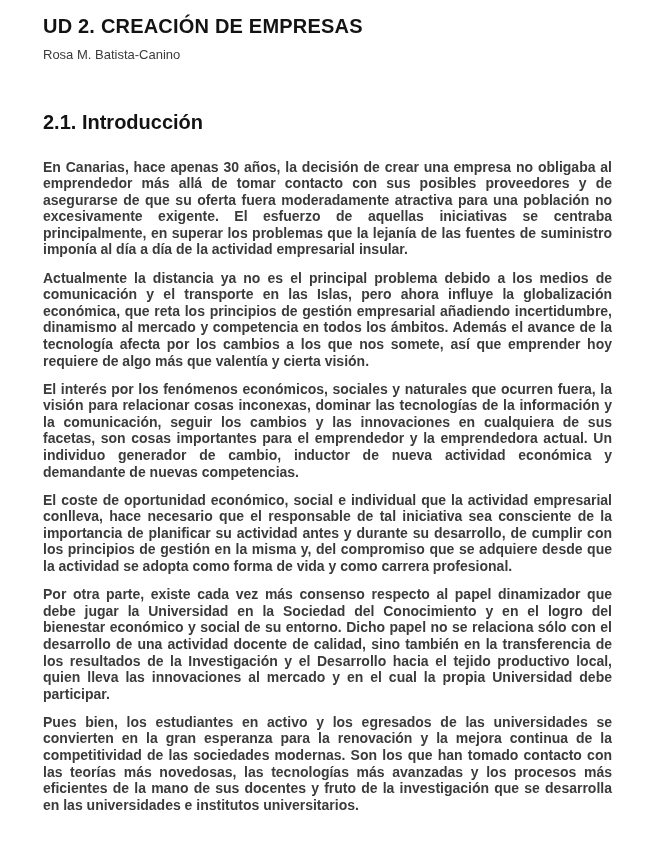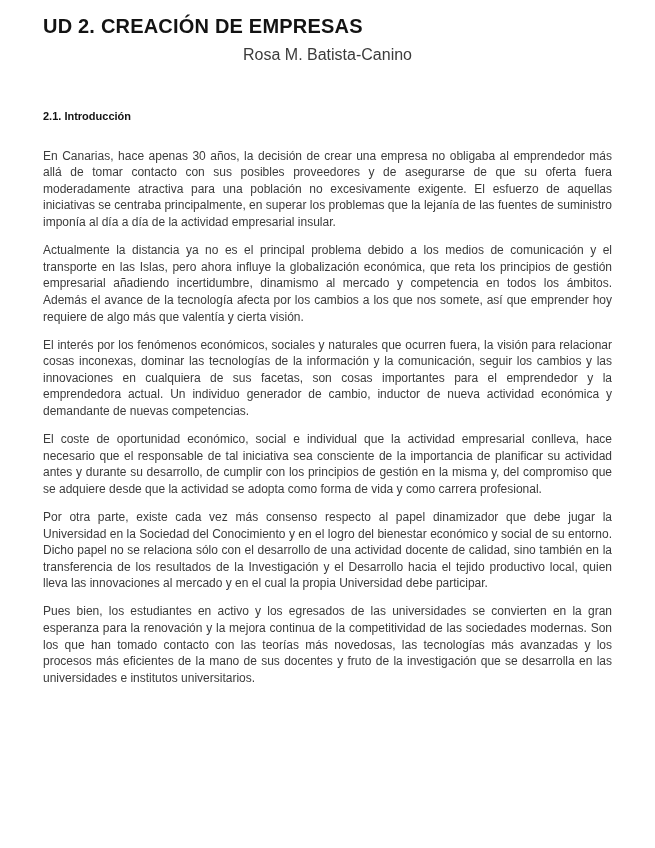--- a/index.html
+++ b/index.html
@@ -23,41 +23,40 @@
   }
   .doc-title {
     font-size: 20px;
     font-weight: 700;
     color: #131313;
     margin: 0 0 9px 0;
     letter-spacing: 0.2px;
     line-height: 1.2;
   }
   .byline {
-    font-size: 16px;
+    font-size: 13px;
     line-height: 15.5px;
     color: #3b3b3b;
-    margin: 8px;
+    margin: 0;
     font-weight: 400;
-    text-align: center;
   }
   .section-heading {
-    font-size: 11px;
+    font-size: 20px;
     font-weight: 700;
     color: #131313;
     margin: 47px 0 25px 0;
     line-height: 1.2;
   }
   .body-para {
-    font-size: 12px;
+    font-size: 14px;
     line-height: 16.6px;
     color: #3b3b3b;
     text-align: justify;
     margin: 0 0 11.5px 0;
-    font-weight: 400;
+    font-weight: 700;
   }
 </style>
 </head>
 <body>
 
 <div class="page">
 
   <h1 class="doc-title">UD 2. CREACIÓN DE EMPRESAS</h1>
 
   <p class="byline">Rosa M. Batista-Canino</p>

